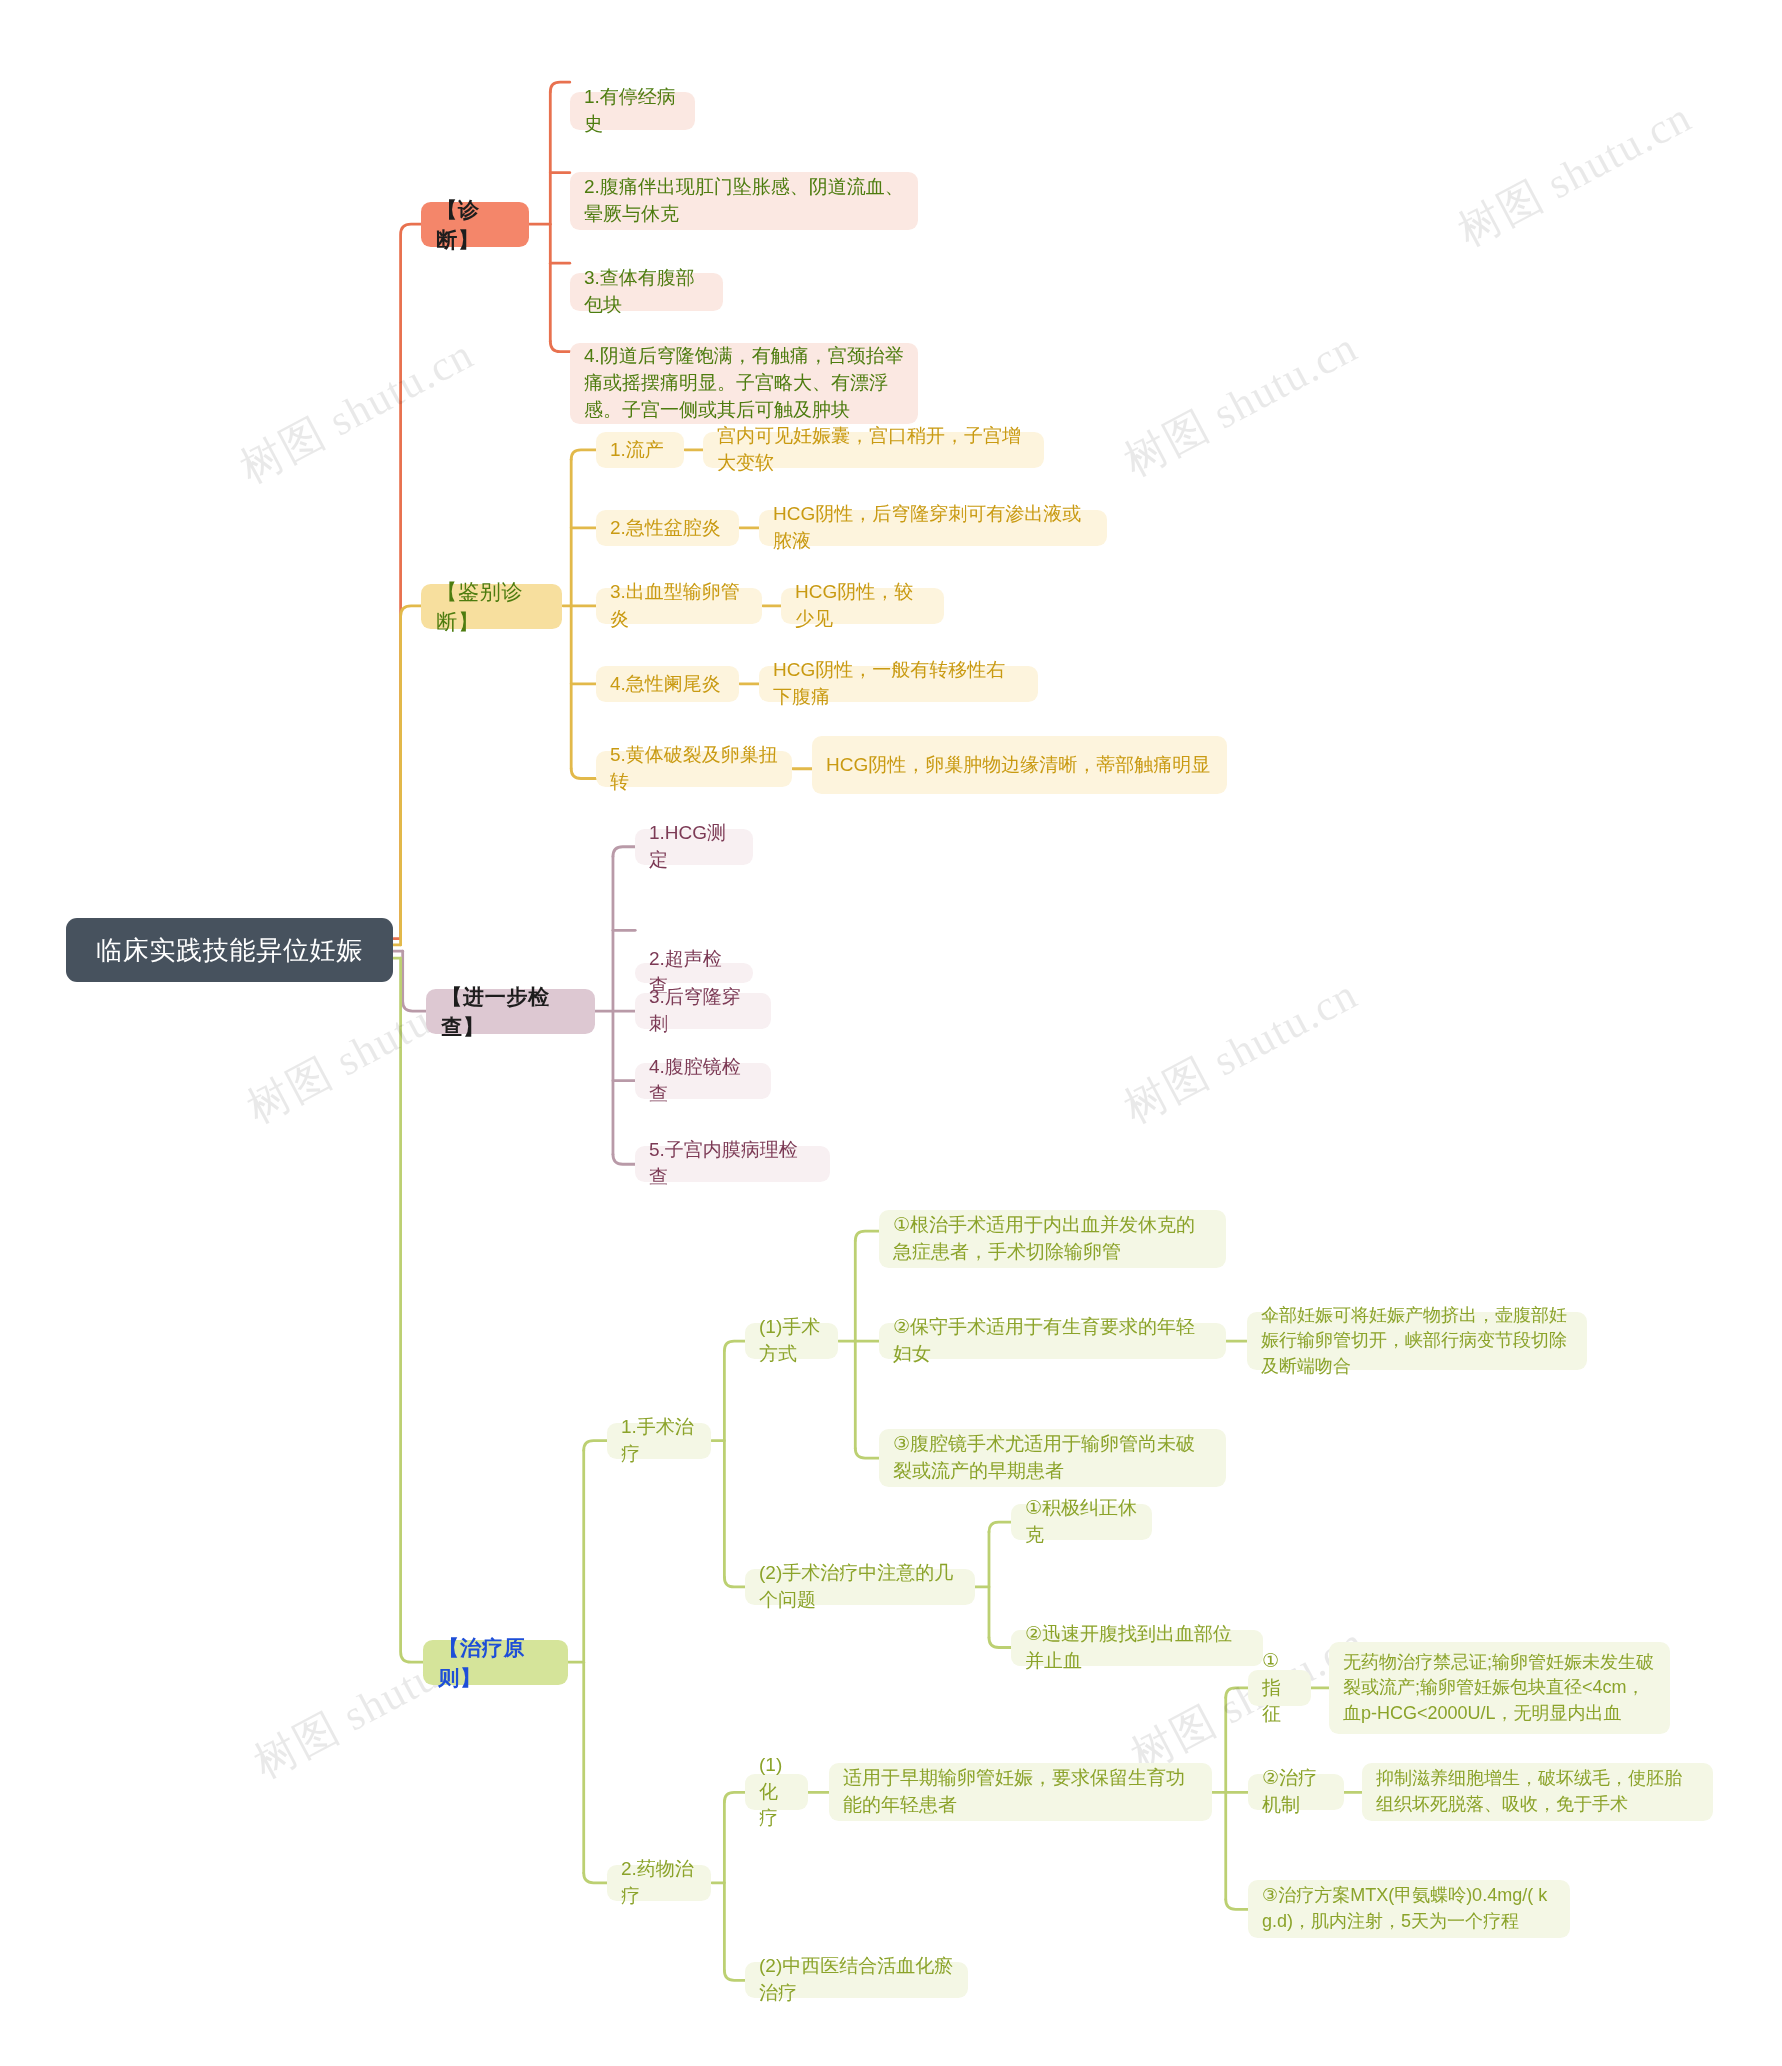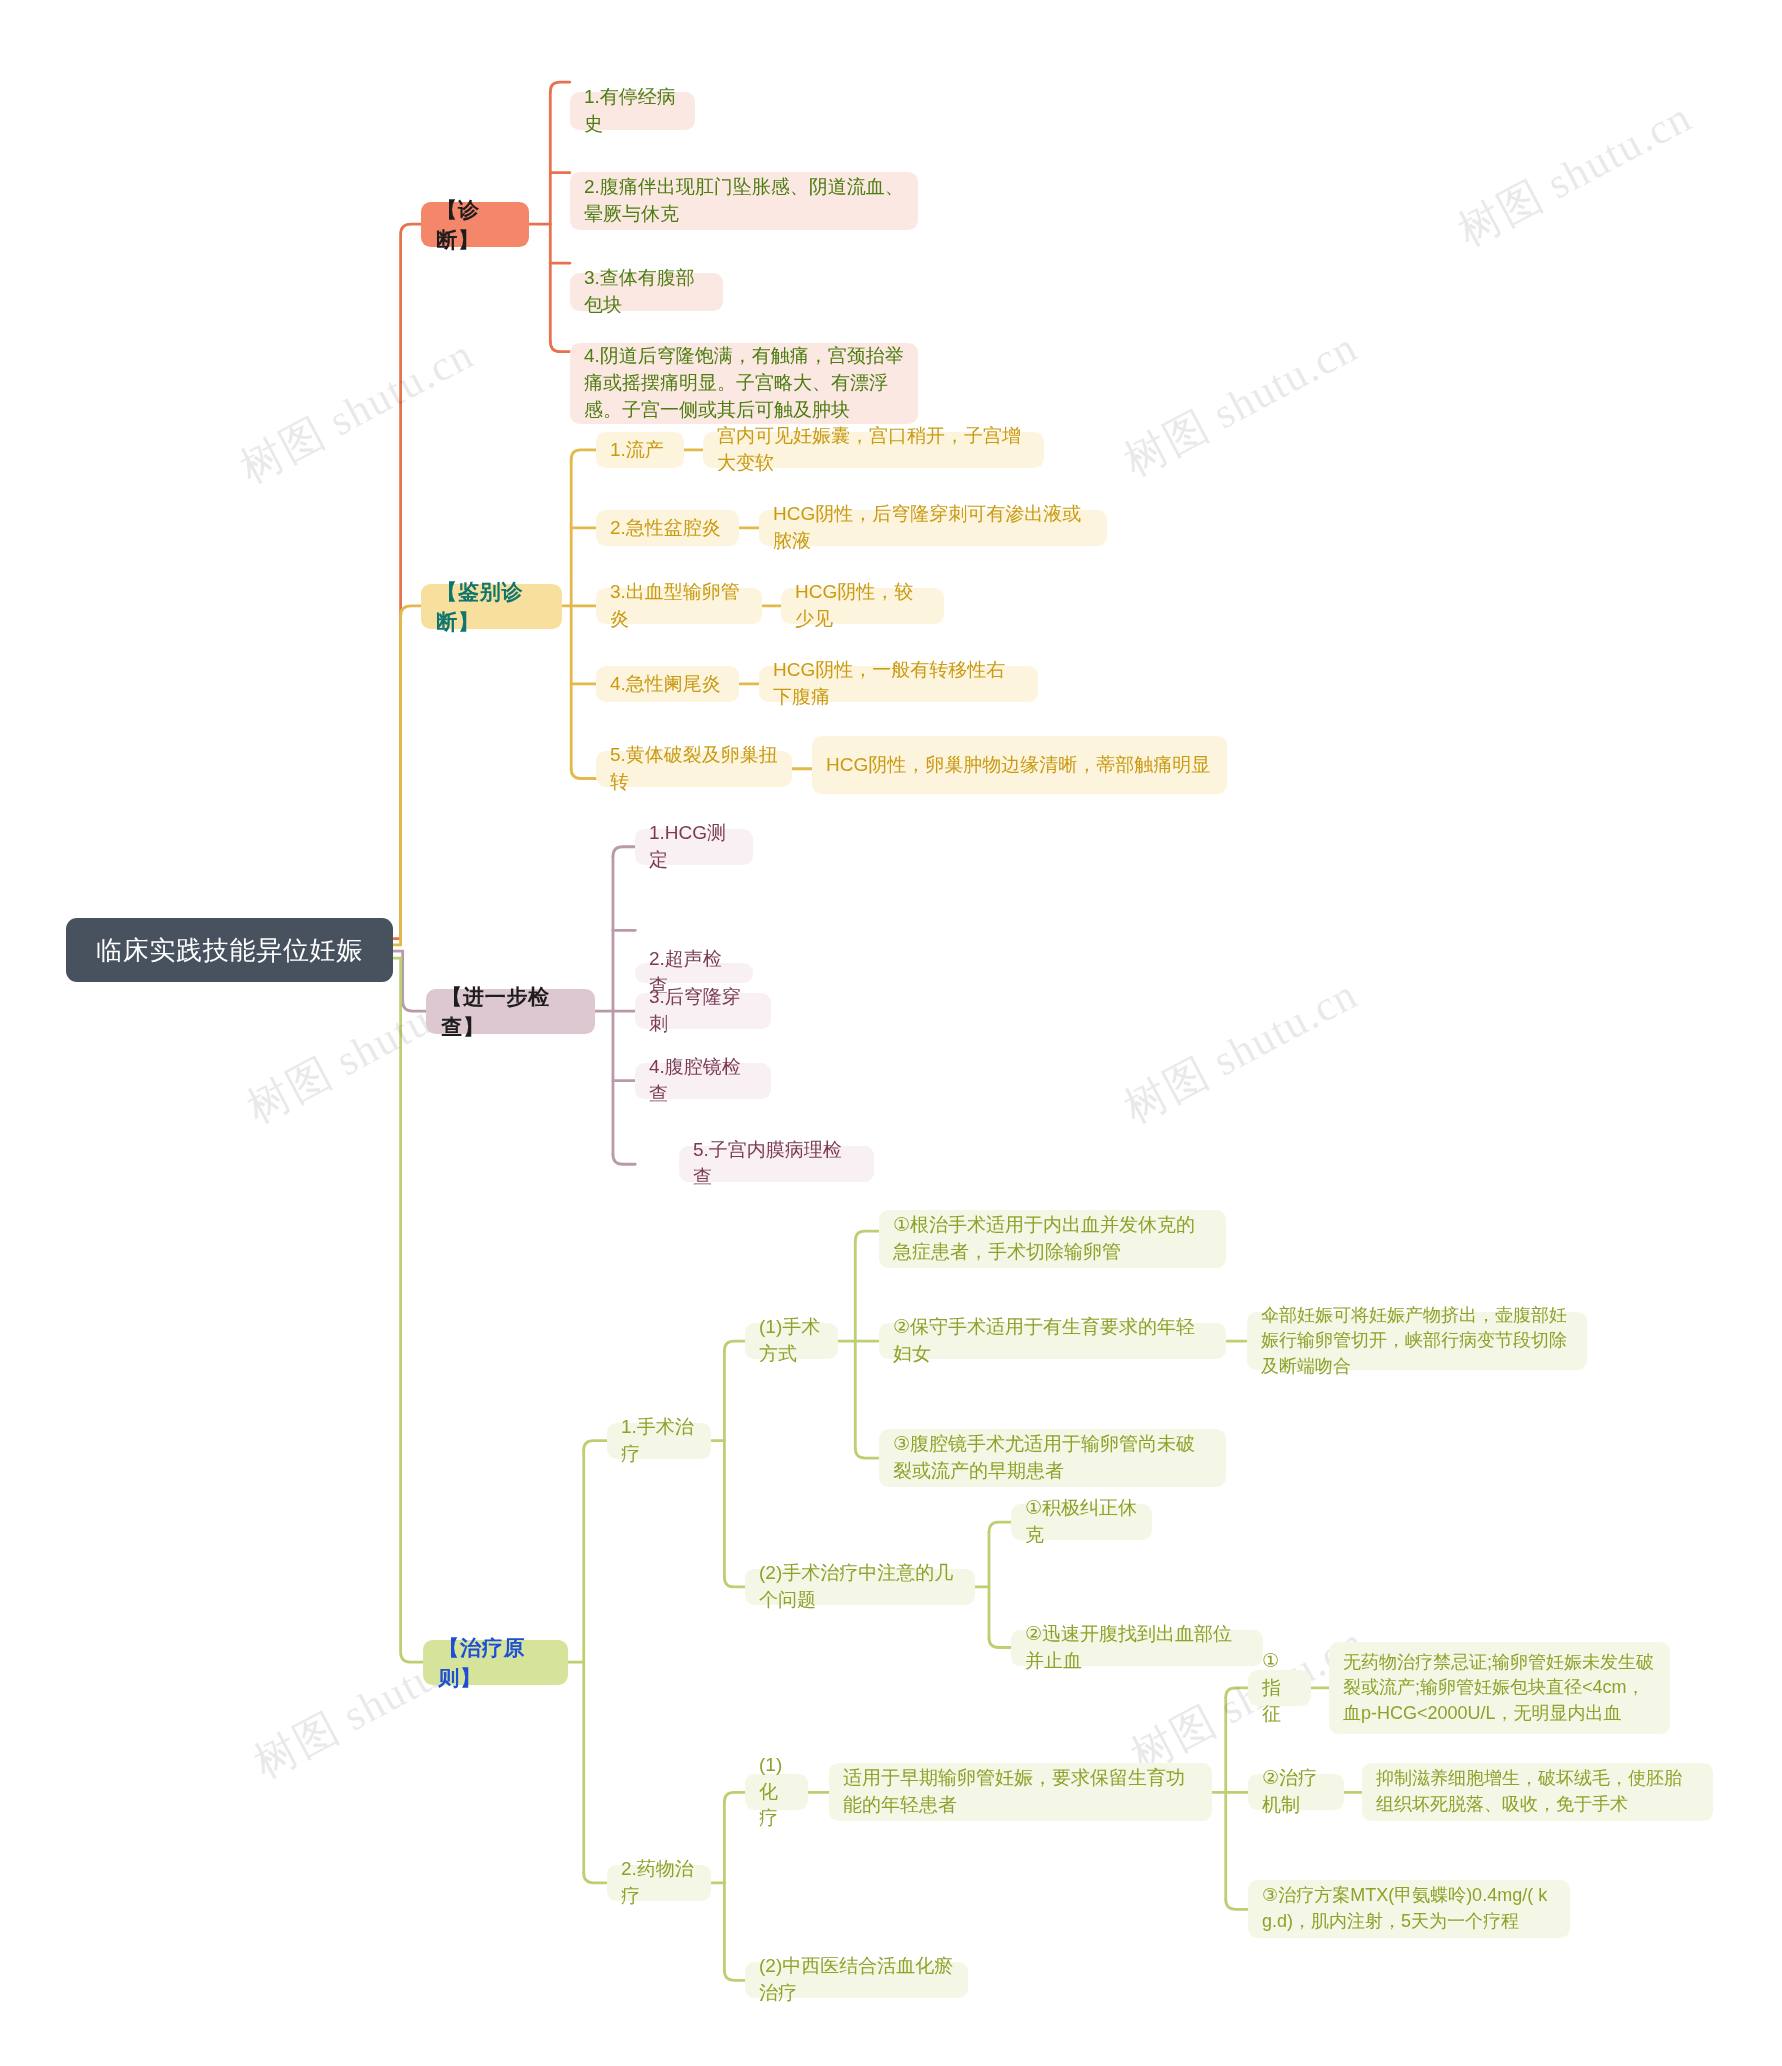--- a/index.html
+++ b/index.html
@@ -75,24 +75,24 @@
     background: #fbe8e2;
     color: #4d7c0f;
     font-size: 19px;
     padding: 10.4px 14px;
     margin-top: 28px;
   }
 
   
   .b2-main {
     background: #f7df9e;
-    color: #0f766e;
+    color: #4d7c0f;
     font-size: 21px;
     padding: 9.7px 15.3px;
-    font-weight: 700;
+    font-weight: 400;
     letter-spacing: 0.7px;
   }
   .b2-leaf {
     background: #fdf4dd;
     color: #c99a12;
     font-size: 19px;
     padding: 9.7px 14px;
   }
 
   
@@ -255,21 +255,21 @@
 
 <div class="node b2-leaf" style="left:596px; top:751px; width:196px; height:36px;">5.黄体破裂及卵巢扭转</div>
 <div class="node b2-leaf" style="left:812px; top:736px; width:415px; height:58px;">HCG阴性，卵巢肿物边缘清晰，蒂部触痛明显</div>
 
 <div class="node b3-main" style="left:426px; top:989px; width:169px; height:45px; justify-content:center;">【进一步检查】</div>
 
 <div class="node b3-leaf" style="left:635px; top:829px; width:118px; height:36px;">1.HCG测定</div>
 <div class="node b3-leaf" style="left:635px; top:963px; width:118px; height:20px;">2.超声检查</div>
 <div class="node b3-leaf" style="left:635px; top:993px; width:136px; height:36px;">3.后穹隆穿刺</div>
 <div class="node b3-leaf" style="left:635px; top:1063px; width:136px; height:36px;">4.腹腔镜检查</div>
-<div class="node b3-leaf" style="left:635px; top:1146px; width:195px; height:36px;margin-left:44px;">5.子宫内膜病理检查</div>
+<div class="node b3-leaf" style="left:635px; top:1146px; width:195px; height:36px;">5.子宫内膜病理检查</div>
 
 <div class="node b4-main" style="left:423px; top:1640px; width:145px; height:45px; justify-content:center;">【治疗原则】</div>
 
 <div class="node b4-leaf" style="left:607px; top:1423px; width:104px; height:36px;">1.手术治疗</div>
 
 <div class="node b4-leaf" style="left:745px; top:1323px; width:93px; height:36px;">(1)手术方式</div>
 
 <div class="node b4-leaf" style="left:879px; top:1210px; width:347px; height:58px;">①根治手术适用于内出血并发休克的急症患者，手术切除输卵管</div>
 
 <div class="node b4-leaf" style="left:879px; top:1323px; width:347px; height:36px;">②保守手术适用于有生育要求的年轻妇女</div>

